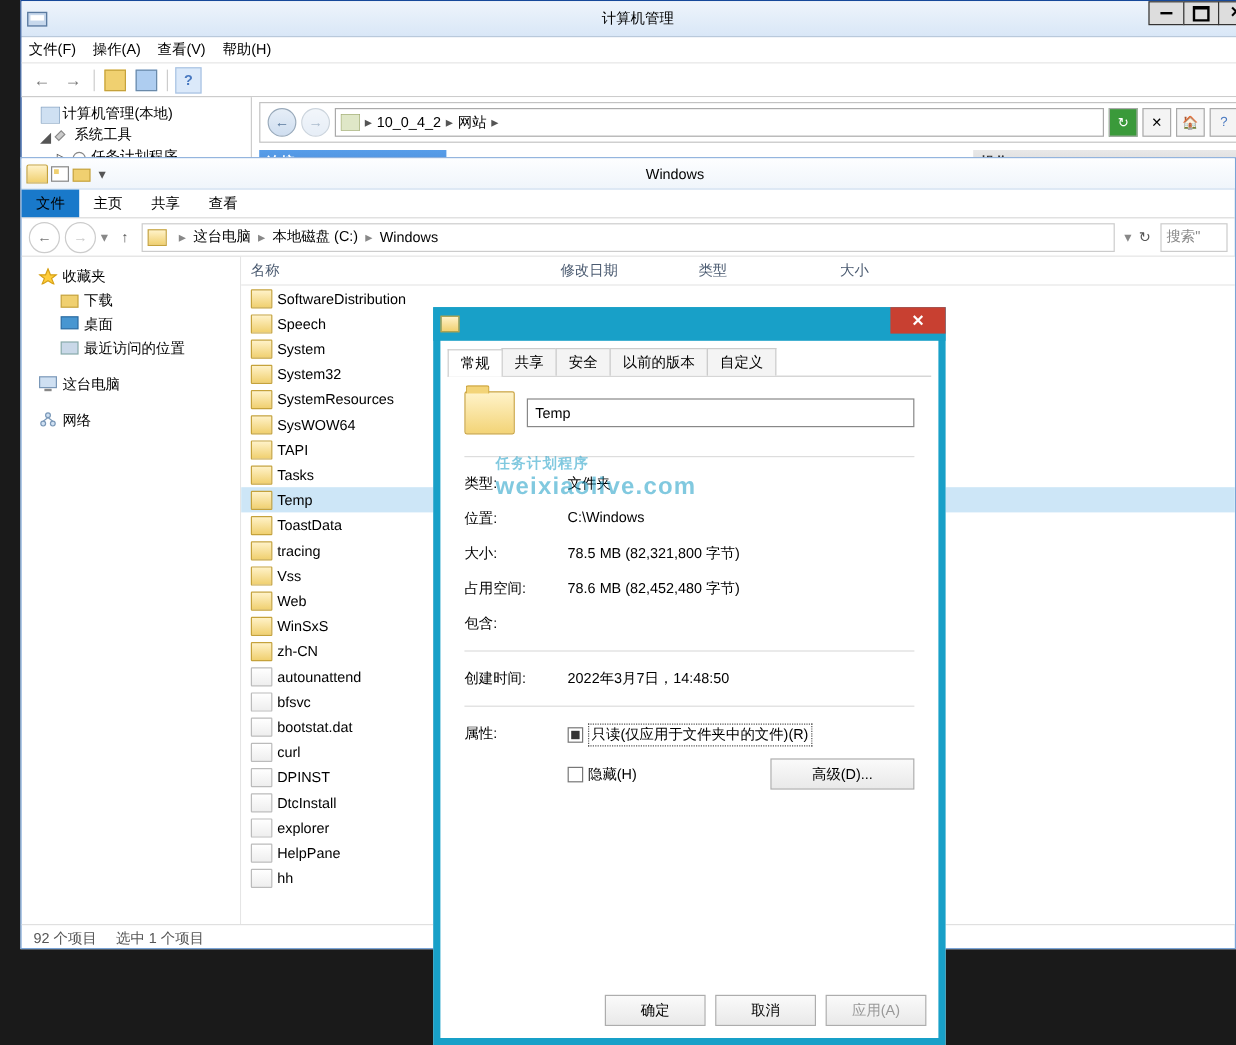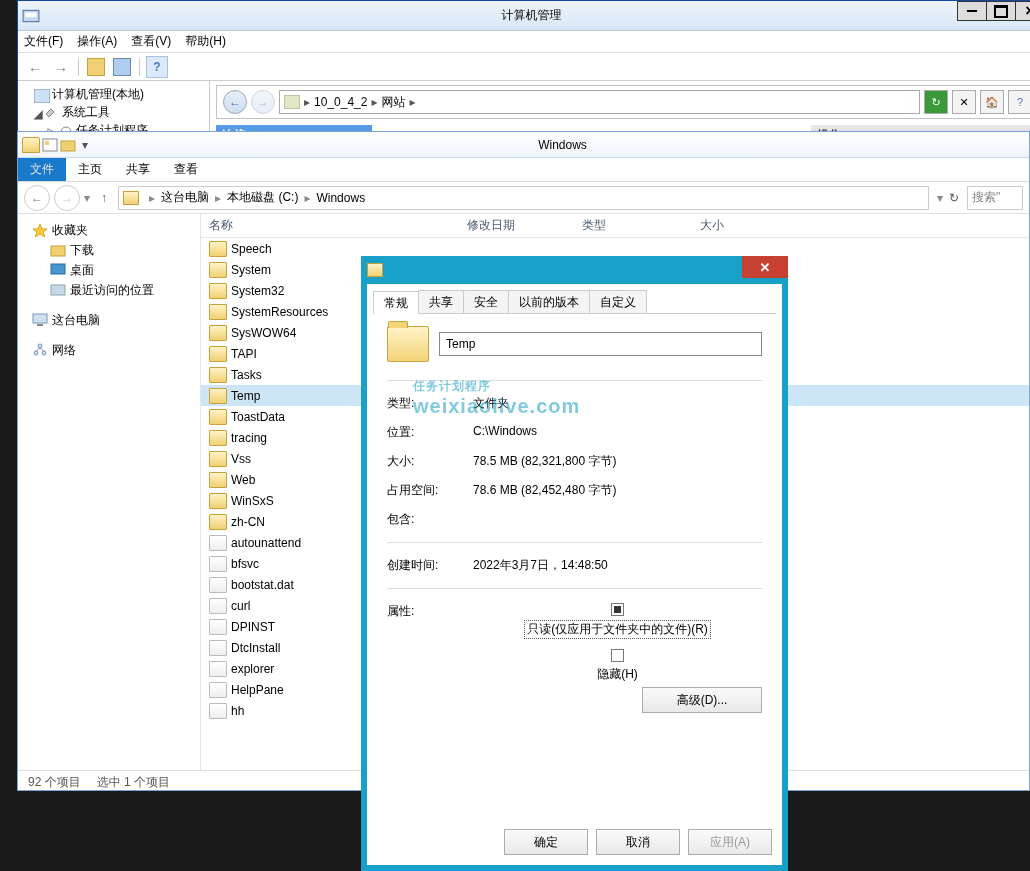--- a/index.html
+++ b/index.html
@@ -39,21 +39,21 @@
 .panel-header { height: 20px; background: linear-gradient(#579de9,#4a8bd6); color: #fff; display: flex; align-items: center; padding: 0 6px; margin: 6px; font-weight: bold; }
 
 
 .explorer-window { position: absolute; top: 131px; left: 17px; width: 1013px; height: 660px; background: #fff; border: 1px solid #7aa4d6; }
 .ex-title { height: 26px; background: linear-gradient(#fdfeff,#f0f5fb); display: flex; align-items: center; border-bottom: 1px solid #cadbee; }
 .ex-title .title-icons { display: flex; align-items: center; padding: 0 4px; gap: 2px; }
 .ex-title .fld-ico { width: 18px; height: 16px; background: linear-gradient(#fff2c8,#f0d070); border: 1px solid #c5a23b; border-radius: 2px 2px 0 0; }
 .ex-title-text { flex: 1; text-align: center; }
 .ribbon-tabs { height: 24px; display: flex; align-items: stretch; border-bottom: 1px solid #dadada; }
 .ribbon-tab { padding: 0 12px; display: flex; align-items: center; cursor: pointer; }
-.ribbon-tab.file { background: #1979ca; color: #e5e5e5; }
+.ribbon-tab.file { background: #1979ca; color: #000000; }
 .ex-nav { height: 32px; display: flex; align-items: center; padding: 0 6px; gap: 4px; border-bottom: 1px solid #e0e0e0; }
 .nav-btn-round { width: 26px; height: 26px; border-radius: 50%; border: 1px solid #ccc; background: #fff; display: flex; align-items: center; justify-content: center; color: #777; cursor: pointer; }
 .nav-btn-round.disabled { color: #ccc; }
 .up-arrow { width: 20px; height: 24px; display: flex; align-items: center; justify-content: center; color: #555; cursor: pointer; }
 .addr-box { flex: 1; height: 24px; border: 1px solid #ccc; display: flex; align-items: center; padding: 0 4px; background: #fff; }
 .addr-box .fld-ico { width: 16px; height: 14px; background: linear-gradient(#fff2c8,#f0d070); border: 1px solid #c5a23b; margin-right: 4px; }
 .addr-box .crumb { cursor: pointer; }
 .addr-box .chev { color: #888; padding: 0 6px; }
 .addr-right { display: flex; align-items: center; gap: 6px; padding: 0 4px; }
 .search-box { width: 56px; height: 24px; border: 1px solid #ccc; padding: 0 4px; color: #888; display: flex; align-items: center; }
@@ -88,21 +88,21 @@
 .ptab.active { background: #fff; position: relative; top: 1px; }
 .props-content { padding: 12px 14px; }
 .prop-head { display: flex; align-items: center; gap: 10px; margin-bottom: 18px; }
 .big-folder { width: 42px; height: 36px; background: linear-gradient(#fff3c9,#f3d478); border: 1px solid #caa33d; border-radius: 2px; position: relative; }
 .big-folder::before { content: ""; position: absolute; top: -6px; left: 0; width: 18px; height: 6px; background: #f3d478; border: 1px solid #caa33d; border-bottom: none; border-radius: 2px 2px 0 0; }
 .name-field { flex: 1; padding: 4px 6px; border: 1px solid #888; }
 .prop-row { display: flex; padding: 6px 0; }
 .prop-label { width: 86px; }
 .prop-val { flex: 1; }
 .hr { border-top: 1px solid #ddd; margin: 8px 0; }
-.checkbox-row { display: flex; align-items: center; gap: 4px; flex-direction: column; }
+.checkbox-row { display: flex; align-items: center; gap: 4px; }
 .chk { width: 13px; height: 13px; border: 1px solid #777; display: inline-flex; align-items: center; justify-content: center; background: #fff; }
 .chk.tri::before { content: ""; width: 7px; height: 7px; background: #333; }
 .dotted { border: 1px dotted #555; padding: 0 2px; }
 .adv-btn { margin-left: auto; width: 120px; height: 26px; border: 1px solid #adadad; background: linear-gradient(#fafafa,#e9e9e9); cursor: pointer; display: flex; align-items: center; justify-content: center; }
 .props-footer { position: absolute; bottom: 10px; right: 10px; display: flex; gap: 8px; }
 .dlg-btn { width: 84px; height: 26px; border: 1px solid #adadad; background: linear-gradient(#fafafa,#e9e9e9); display: flex; align-items: center; justify-content: center; cursor: pointer; }
 .dlg-btn.disabled { color: #999; }
 
 
 .watermark { position: absolute; top: 378px; left: 413px; color: #1b9dc6; font-size: 24px; font-weight: bold; opacity: 0.55; pointer-events: none; z-index: 99; font-family: "Microsoft YaHei", sans-serif; letter-spacing: 1px; }
@@ -294,20 +294,24 @@
     <div class="ex-list">
       <div class="list-header">
         <div class="col name">名称</div>
         <div class="col date">修改日期</div>
         <div class="col type">类型</div>
         <div class="col size">大小</div>
       </div>
       <div class="list-rows" id="file-rows">
           <div class="row">
             <span class="ficon"></span>
+            <span>SoftwareDistribution</span>
+          </div>
+          <div class="row">
+            <span class="ficon"></span>
             <span>Speech</span>
           </div>
           <div class="row">
             <span class="ficon"></span>
             <span>System</span>
           </div>
           <div class="row">
             <span class="ficon"></span>
             <span>System32</span>
           </div>

